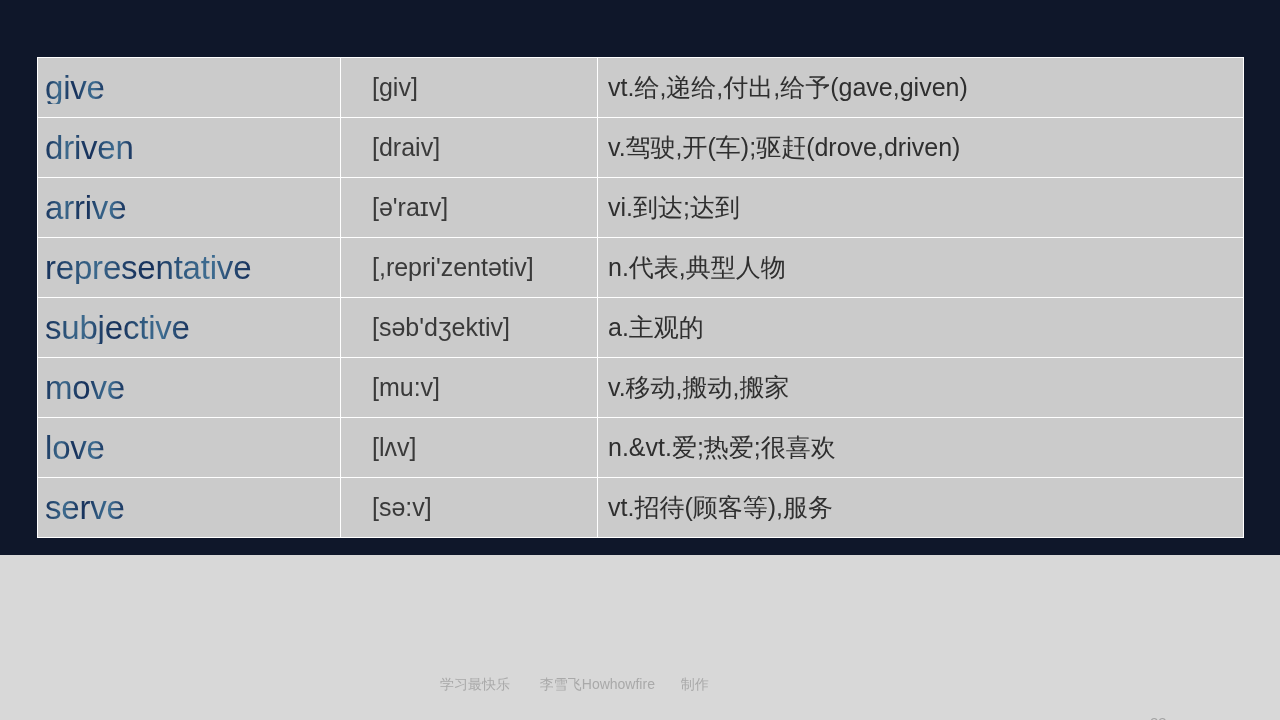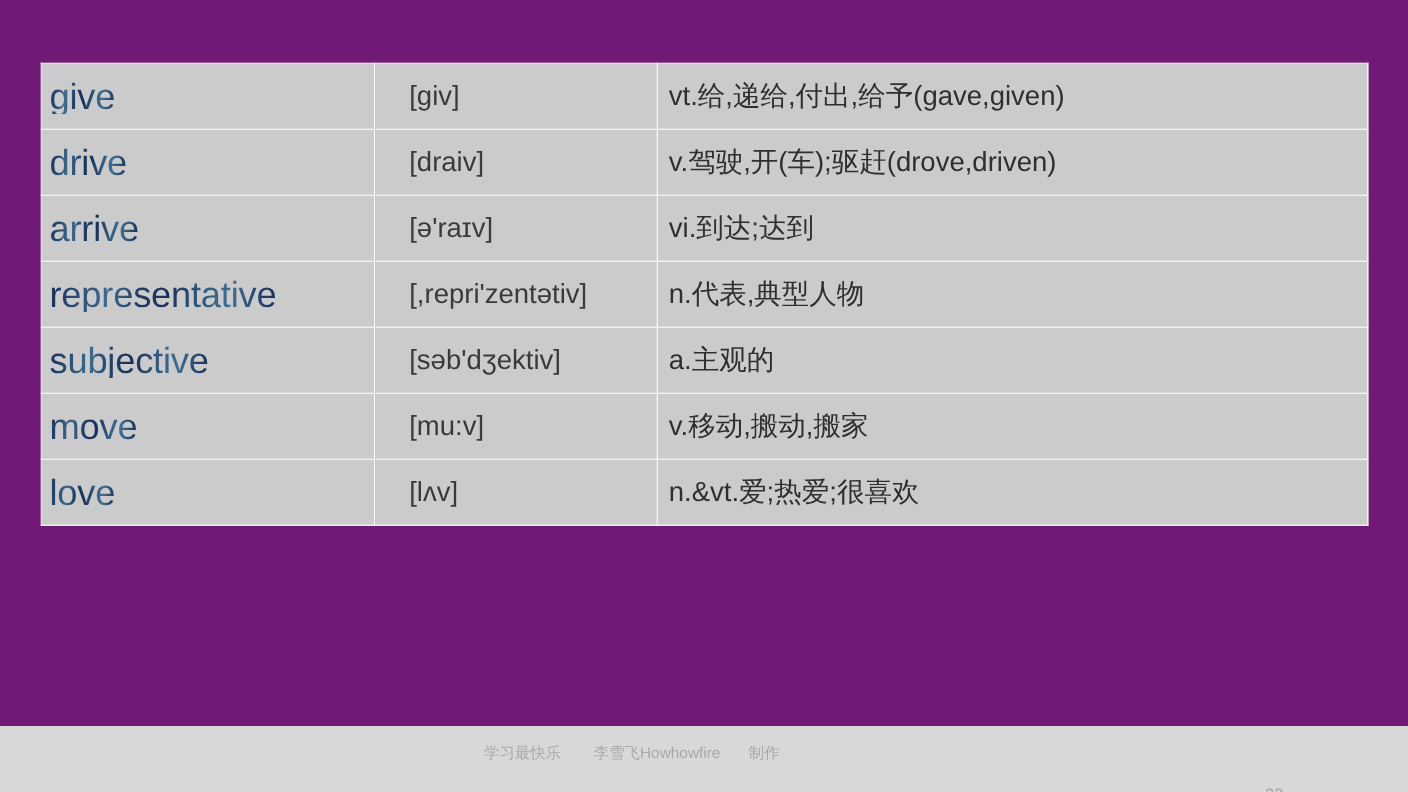--- a/index.html
+++ b/index.html
@@ -12,22 +12,22 @@
     background: #d8d8d8;
     font-family: "Liberation Sans", "DejaVu Sans", sans-serif;
     overflow: hidden;
     position: relative;
   }
 
   #slide {
     position: absolute;
     left: 0; top: 0;
     width: 1280px;
-    height: 660px;
-    background: #701a75;
+    height: 555px;
+    background: #0f172a;
   }
 
   
   #vocab-table {
     position: absolute;
     left: 37px;
     top: 57px;
     width: 1206px;
     border-collapse: collapse;
     table-layout: fixed;
@@ -151,21 +151,21 @@
       <col class="col-def">
     </colgroup>
     <tbody id="vocab-body">
 
     <tr>
           <td class="cell-word"><span class="word-text">give</span></td>
           <td class="cell-ipa"><span class="ipa-text">[giv]</span></td>
           <td class="cell-def"><span class="def-text">vt.给,递给,付出,给予(gave,given)</span></td>
         </tr>
         <tr>
-          <td class="cell-word"><span class="word-text">drive</span></td>
+          <td class="cell-word"><span class="word-text">driven</span></td>
           <td class="cell-ipa"><span class="ipa-text">[draiv]</span></td>
           <td class="cell-def"><span class="def-text">v.驾驶,开(车);驱赶(drove,driven)</span></td>
         </tr>
         <tr>
           <td class="cell-word"><span class="word-text">arrive</span></td>
           <td class="cell-ipa"><span class="ipa-text">[ə'raɪv]</span></td>
           <td class="cell-def"><span class="def-text">vi.到达;达到</span></td>
         </tr>
         <tr>
           <td class="cell-word"><span class="word-text">representative</span></td>
@@ -179,20 +179,25 @@
         </tr>
         <tr>
           <td class="cell-word"><span class="word-text">move</span></td>
           <td class="cell-ipa"><span class="ipa-text">[mu:v]</span></td>
           <td class="cell-def"><span class="def-text">v.移动,搬动,搬家</span></td>
         </tr>
         <tr>
           <td class="cell-word"><span class="word-text">love</span></td>
           <td class="cell-ipa"><span class="ipa-text">[lʌv]</span></td>
           <td class="cell-def"><span class="def-text">n.&amp;vt.爱;热爱;很喜欢</span></td>
+        </tr>
+        <tr>
+          <td class="cell-word"><span class="word-text">serve</span></td>
+          <td class="cell-ipa"><span class="ipa-text">[sə:v]</span></td>
+          <td class="cell-def"><span class="def-text">vt.招待(顾客等),服务</span></td>
         </tr>
       </tbody>
   </table>
 
   <div id="footer">
     <div class="footer-inner">
       <span class="footer-seg">学习最快乐</span>
       <span class="footer-gap-1"></span>
       <span class="footer-seg">李雪飞Howhowfire</span>
       <span class="footer-gap-2"></span>

